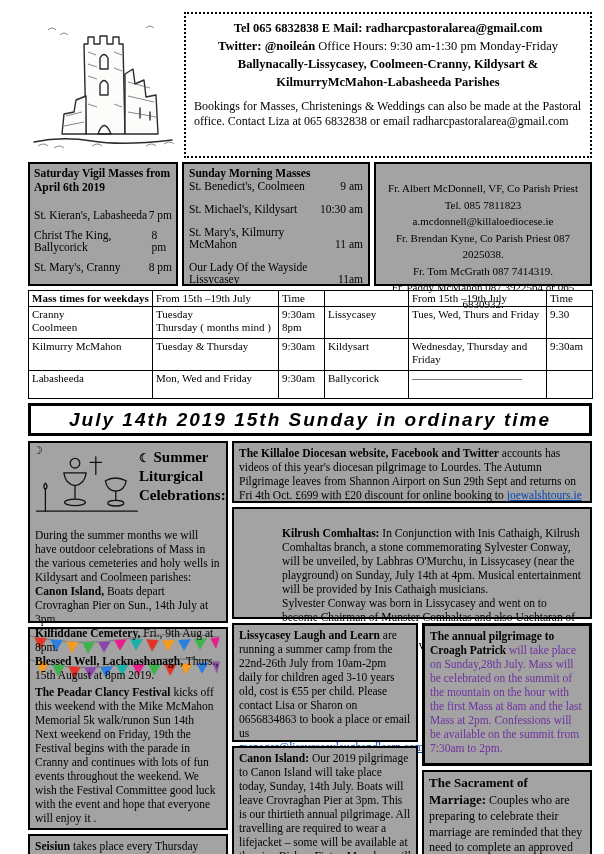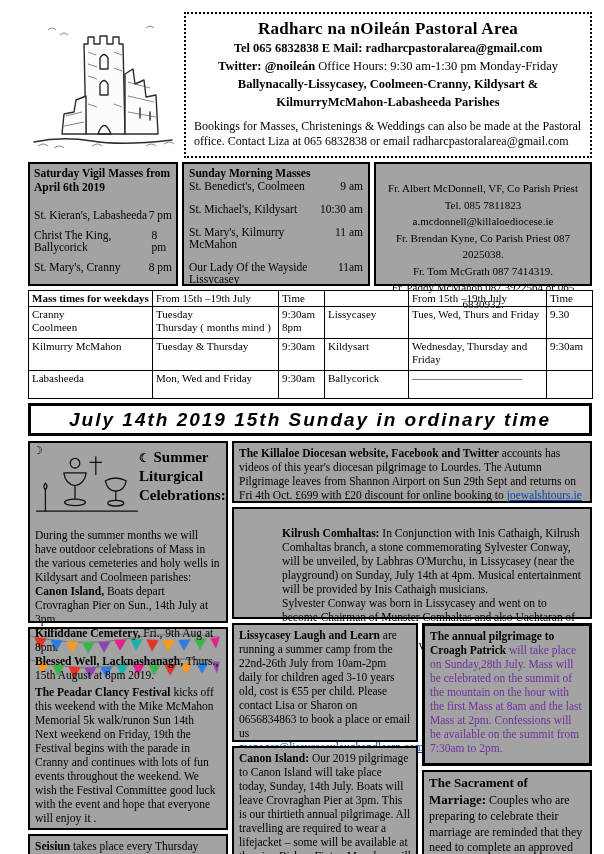--- a/index.html
+++ b/index.html
@@ -21,21 +21,21 @@
   .h-title { font-size:17px; font-weight:bold; letter-spacing:.3px; }
   .h-line { font-size:12.5px; font-weight:bold; line-height:1.45; }
   .h-line .normal { font-weight:normal; }
   .h-bookings { font-size:12px; text-align:left; margin-top:7px; line-height:1.25; }
 
   
   .row2 { display:flex; gap:4px; margin-top:4px; height:124px; }
   .box { border:2px solid #000; background:#a3a3a3; }
   .vigil-box { width:150px; flex:none; padding:3px 4px; font-size:11.5px; }
   .vigil-head { font-weight:bold; line-height:1.2; }
-  .mass-row { display:flex; justify-content:space-between; margin-top:8px; }
+  .mass-row { display:flex; justify-content:space-between; margin-top:8px;align-items:flex-end; }
   .sunday-box { width:188px; flex:none; padding:3px 5px; font-size:11.5px; }
   .sunday-head { font-weight:bold; }
   .sunday-box .mass-row { margin-top:11px; }
   .priests-box { flex:1; padding:16px 2px 2px; font-size:11px; text-align:center; line-height:1.5; }
 
   
   table.weekday { border-collapse:collapse; width:564px; margin-top:4px; font-size:11px; table-layout:fixed; }
   table.weekday td, table.weekday th { border:1.5px solid #000; padding:1px 3px; vertical-align:top; text-align:left; line-height:1.2; }
   table.weekday th { font-weight:normal; }
   table.weekday th.b { font-weight:bold; }
@@ -106,21 +106,20 @@
           <path d="M60,40 l8,3 M60,52 l9,3 M60,64 l9,3 M60,92 l9,3 M86,40 l8,3 M86,56 l8,3 M86,92 l8,3"></path>
           <path d="M100,70 l22,6 M100,84 l26,6 M100,100 l28,5"></path>
           <path d="M38,104 l16,-4 M36,114 l20,-4"></path>
           <path d="M10,134 q6,-4 10,0 M26,136 q6,-4 10,0 M118,134 q6,-4 10,0 M136,132 q6,-4 10,0 M64,134 q6,-4 10,0"></path>
           <path d="M20,18 q4,-4 8,0 M32,23 q4,-4 8,0 M118,16 q4,-4 8,0"></path>
         </g>
       </svg>
     </div>
 
     <div class="header-box">
-      <div class="h-title">Radharc na nOileán Pastoral Area</div>
       <div class="h-line">Tel 065 6832838  E Mail: radharcpastoralarea@gmail.com</div>
       <div class="h-line"><span class="b">Twitter: @noileán</span><span class="normal"> Office Hours:      9:30 am-1:30 pm      Monday-Friday</span></div>
       <div class="h-line">Ballynacally-Lissycasey, Coolmeen-Cranny, Kildysart &amp;</div>
       <div class="h-line">KilmurryMcMahon-Labasheeda Parishes</div>
       <div class="h-bookings">Bookings for Masses, Christenings &amp; Weddings can also be made at the Pastoral office. Contact Liza at 065 6832838 or email radharcpastoralarea@gmail.com</div>
     </div>
   </div>
 
   <div class="row2">
     <div class="box vigil-box">

